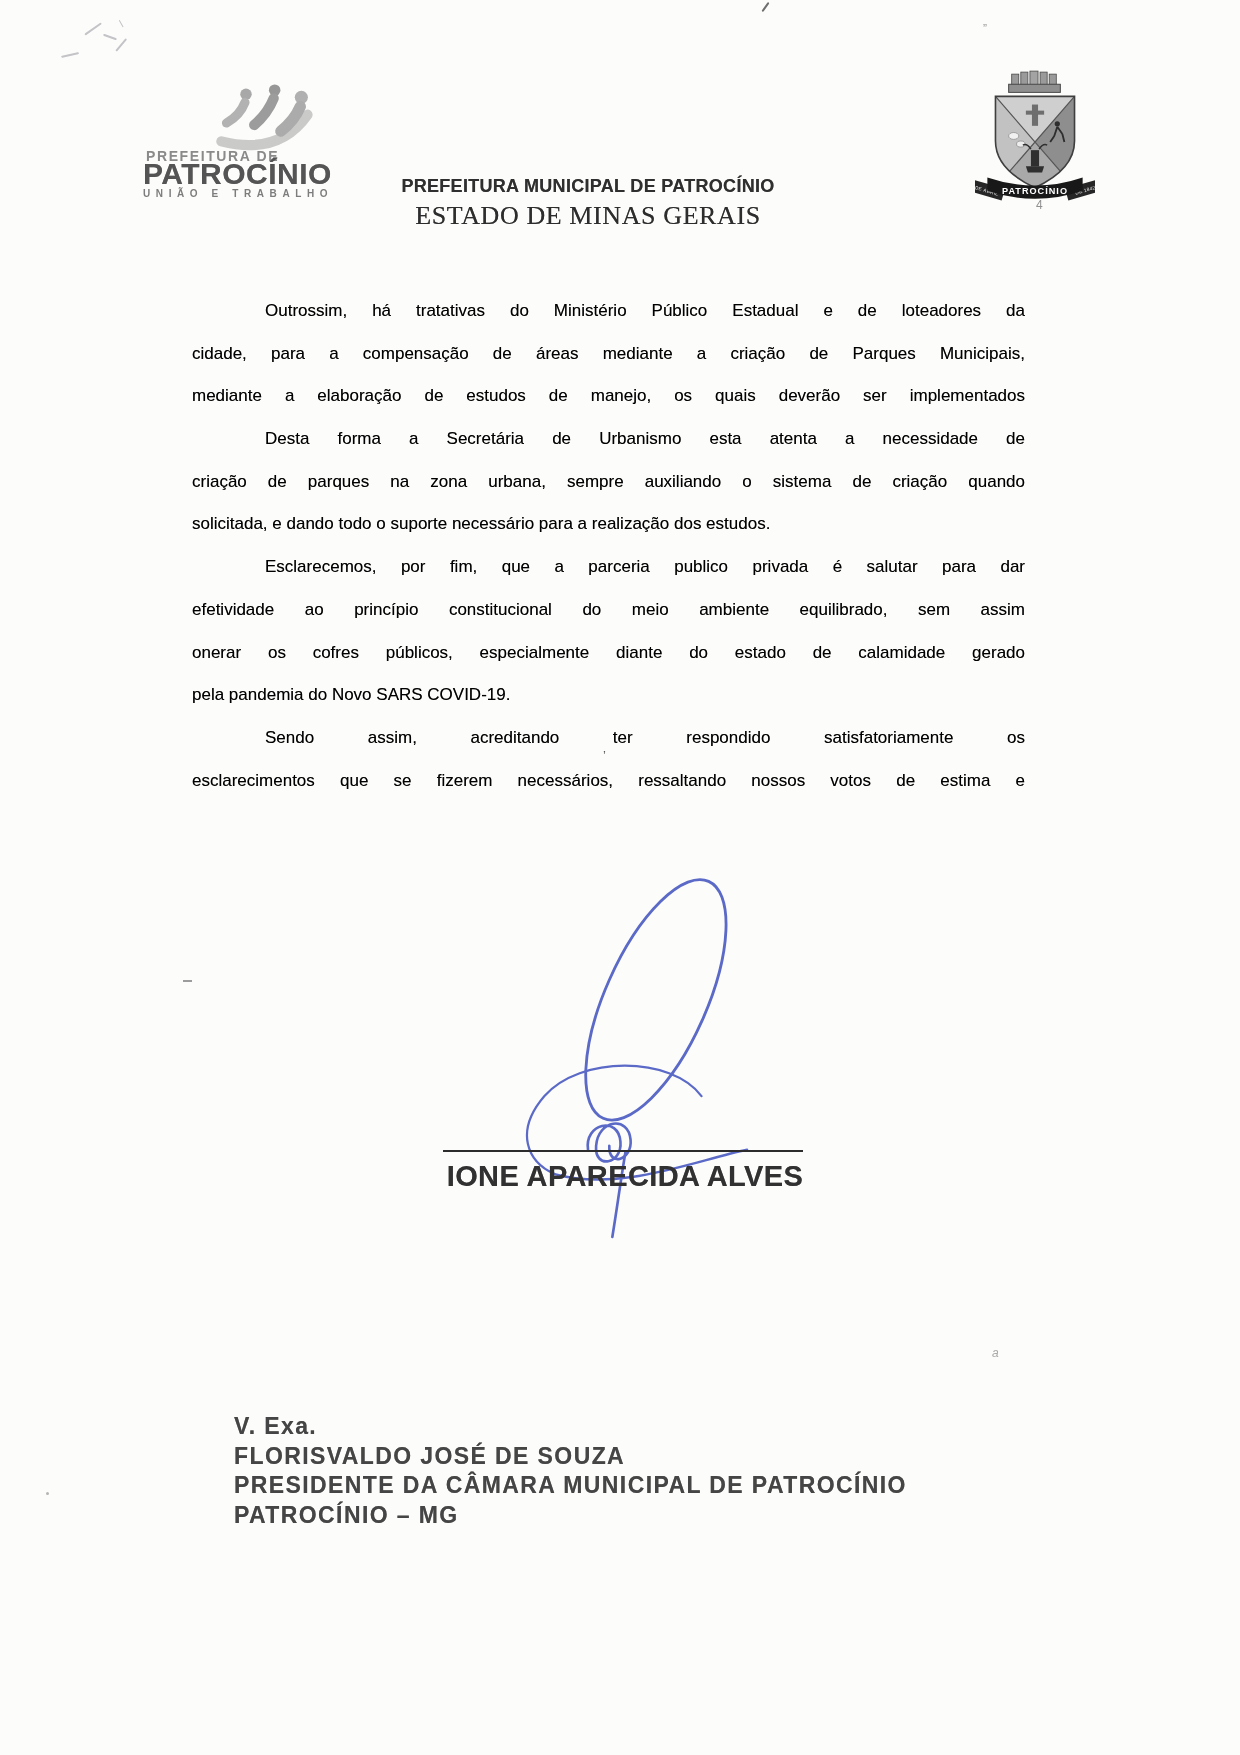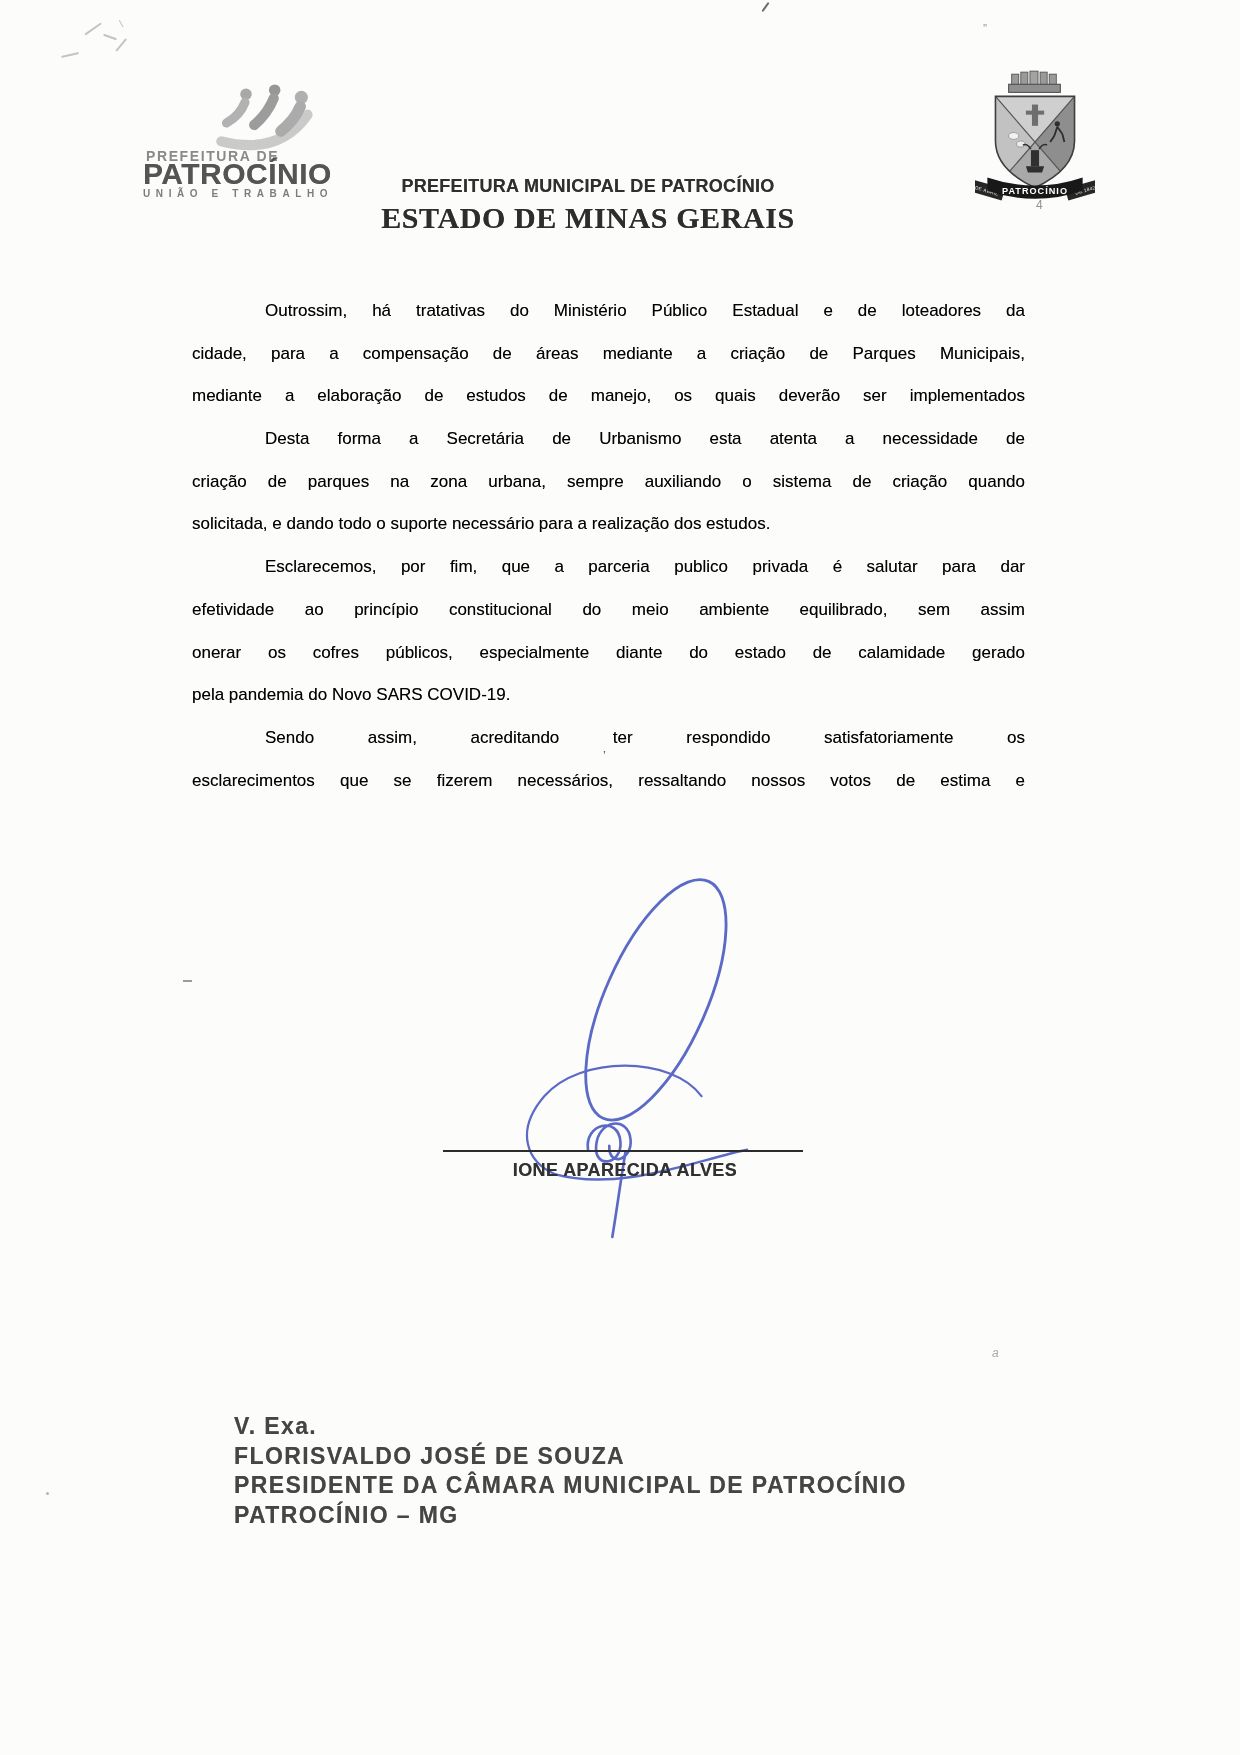--- a/index.html
+++ b/index.html
@@ -13,37 +13,37 @@
   .abs{position:absolute;}
   .logo-prefix{left:146px;top:148px;font-size:14px;letter-spacing:1.6px;color:#8a8a8a;font-weight:bold;}
   .logo-name{left:143px;top:157px;font-size:30px;font-weight:800;color:#545454;letter-spacing:0.5px;
              text-shadow:0 0 0.6px rgba(80,80,80,.6);}
   .logo-slogan{left:143px;top:188px;font-size:10px;letter-spacing:5.6px;color:#7d7d7d;font-weight:bold;}
   .figures-svg{left:213px;top:84px;width:108px;height:82px;}
 
   .header-titles{left:318px;top:176px;width:540px;text-align:center;}
   .header-line1{font-size:18px;font-weight:bold;color:#2f2f2f;letter-spacing:0.3px;
                 text-shadow:0 0 0.6px rgba(47,47,47,.65);}
-  .header-line2{font-family:"Liberation Serif", serif;font-size:30px;font-weight:bold;color:#2d2d2d;
+  .header-line2{font-family:"Liberation Serif", serif;font-size:26px;font-weight:normal;color:#2d2d2d;
                 margin-top:4px;letter-spacing:0.6px;text-shadow:0 0 0.6px rgba(45,45,45,.65);}
   .crest-svg{left:975px;top:64px;width:120px;height:150px;}
 
   
   .letter-body{left:192px;top:290px;width:833px;font-size:17px;color:#000000;
                text-shadow:0 0 0.55px rgba(62,62,62,.6);}
   .bline{height:42.7px;line-height:42.7px;text-align:justify;text-align-last:justify;}
   .bline.first{padding-left:73px;}
   .bline.last{text-align-last:left;}
 
   
   .sig-ink{left:498px;top:858px;width:255px;height:385px;}
   .sig-line{left:443px;top:1150px;width:360px;height:2px;background:#2c2c2c;}
   .sig-text{left:395px;top:1160px;width:460px;text-align:center;font-weight:bold;color:#313131;
             text-shadow:0 0 0.6px rgba(49,49,49,.6);}
-  .sig-name{font-size:18px;letter-spacing:0.4px;}
+  .sig-name{font-size:29px;letter-spacing:0.4px;}
   .sig-role{font-size:22.5px;letter-spacing:0.2px;margin-top:7px;}
 
   
   .addressee{left:234px;top:1396px;font-weight:bold;color:#454545;font-size:23px;
              letter-spacing:1.4px;line-height:29.6px;text-shadow:0 0 0.6px rgba(64,64,64,.55);margin-top:16px;}
 
   
   .pencil{left:55px;top:18px;width:110px;height:50px;}
   .pencil span{position:absolute;background:#c3c3c8;border-radius:2px;}
   .tickmark{left:760px;top:6px;width:11px;height:2px;background:#6f6f6f;transform:rotate(-55deg);border-radius:2px;}

